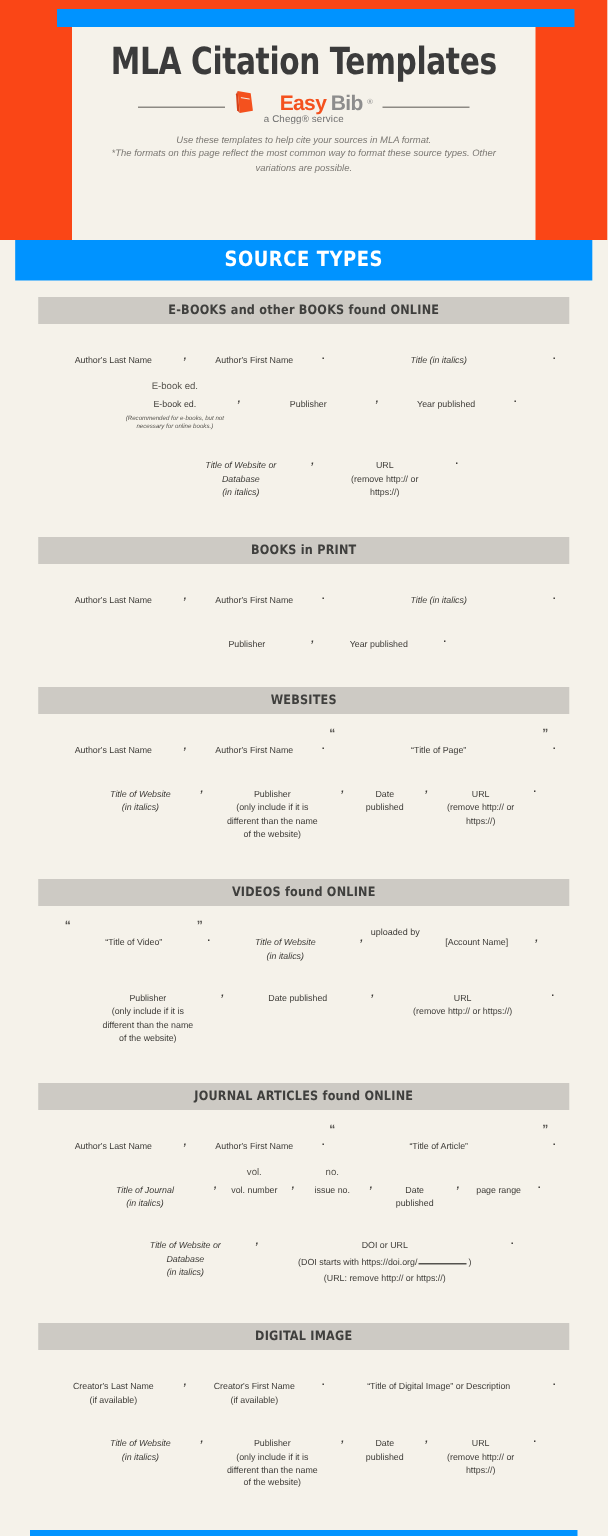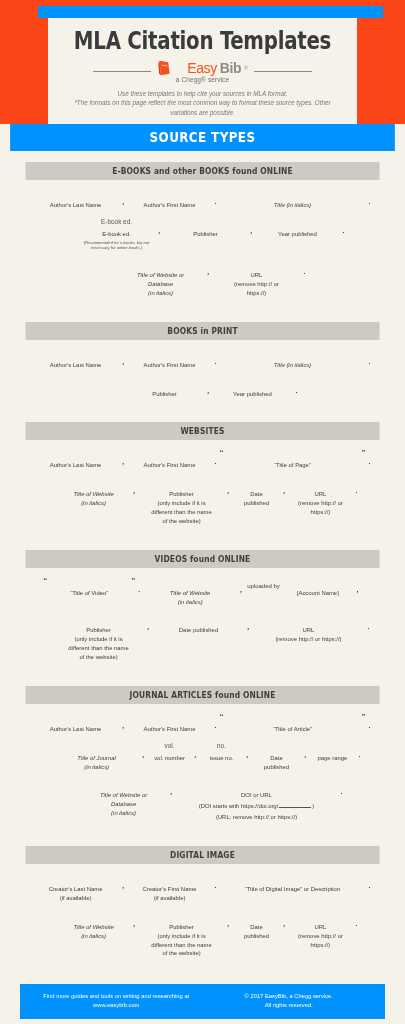--- a/index.html
+++ b/index.html
@@ -8,21 +8,21 @@
     background: #f5f2ea;
     font-family: "Liberation Sans", sans-serif;
   }
   body { width: 405px; min-height: 1024px; position: relative; overflow-x: hidden; }
 
   
   .hero {
     position: relative;
     background: #fa4616;
     padding: 0;
-    height: 124px;
+    height: 160px;
   }
   .hero-bluebar {
     position: absolute;
     left: 38px; right: 22px; top: 6px;
     height: 12px;
     background: #0093ff;
   }
   .hero-card {
     position: absolute;
     left: 48px; right: 48px; top: 18px; bottom: 0;
@@ -45,21 +45,21 @@
     align-items: center;
     justify-content: center;
     gap: 6px;
     margin-top: 5px;
   }
   .rule { width: 58px; height: 1px; background: #8d8a84; }
   .logo-block { display: flex; flex-direction: column; align-items: center; }
   .logo-main { display: flex; align-items: center; gap: 3px; }
   .book-icon { width: 15px; height: 16px; display: block; }
   .logo-easy {
-    font-size: 14px; font-weight: normal; color: #f4511e; letter-spacing: -0.4px; margin-left: 12px;
+    font-size: 14px; font-weight: bold; color: #f4511e; letter-spacing: -0.4px; margin-left: 12px;
   }
   .logo-bib {
     font-size: 14px; font-weight: bold; color: #8d8d8d; letter-spacing: -0.4px;
   }
   .logo-tm { font-size: 5px; color: #8d8d8d; vertical-align: super; }
   .logo-sub { font-size: 6.5px; color: #6e6e6e; margin-top: 0px; letter-spacing: 0.1px; }
   .hero-note {
     font-size: 6.3px;
     font-style: italic;
     color: #7b7873;

